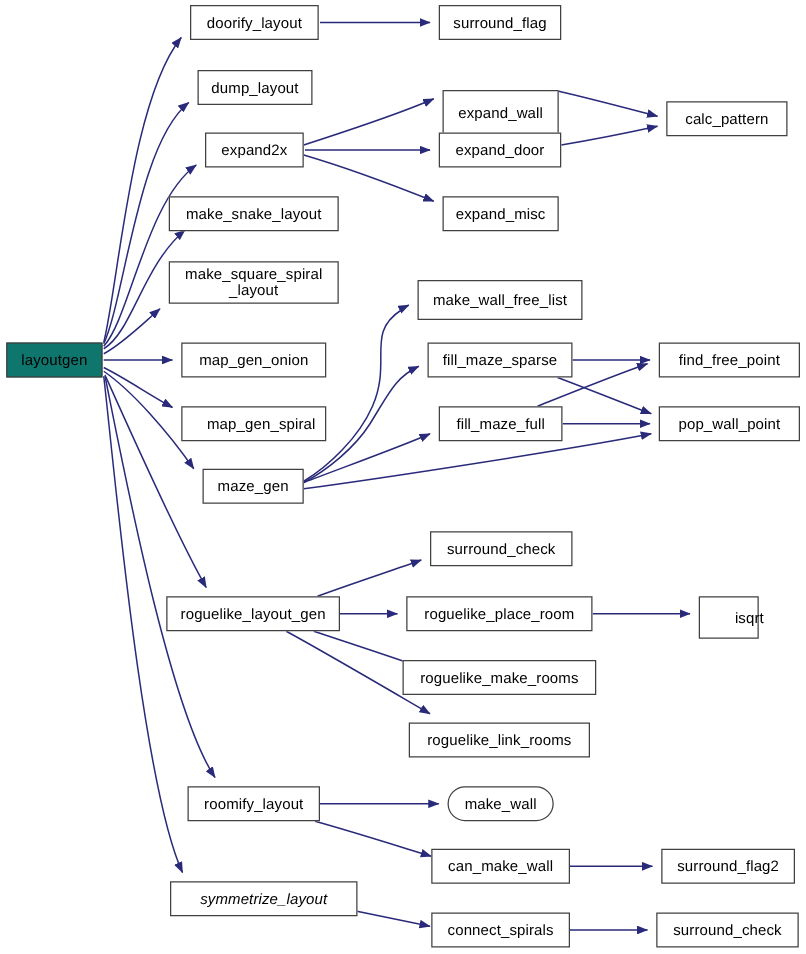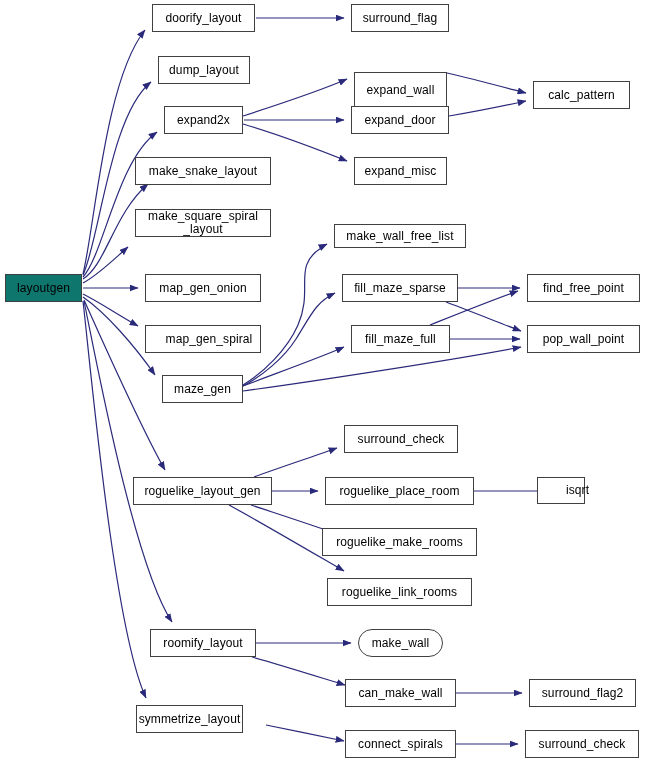--- a/index.html
+++ b/index.html
@@ -95,37 +95,37 @@
       <div class="node root" style="left: 5px; top: 274px; width: 77px; height: 28px;">layoutgen</div>
       <div class="node" style="left: 152px; top: 4px; width: 103px; height: 28px;">doorify_layout</div>
       <div class="node" style="left: 351px; top: 4px; width: 98px; height: 28px;">surround_flag</div>
       <div class="node" style="left: 158px; top: 56px; width: 92px; height: 28px;">dump_layout</div>
       <div class="node" style="left: 354px; top: 72px; width: 93px; height: 36px;">expand_wall</div>
       <div class="node" style="left: 533px; top: 81px; width: 97px; height: 28px;">calc_pattern</div>
       <div class="node" style="left: 164px; top: 106px; width: 79px; height: 28px;">expand2x</div>
       <div class="node" style="left: 351px; top: 106px; width: 98px; height: 28px;">expand_door</div>
       <div class="node" style="left: 354px; top: 157px; width: 93px; height: 28px;">expand_misc</div>
       <div class="node" style="left: 135px; top: 157px; width: 136px; height: 28px;">make_snake_layout</div>
-      <div class="node" style="left: 135px; top: 209px; width: 136px; height: 28px;">make_square_spiral
+      <div class="node" style="left: 135px; top: 209px; width: 136px; height: 34px;">make_square_spiral
 _layout</div>
-      <div class="node" style="left: 334px; top: 224px; width: 132px; height: 24px;">make_wall_free_list</div>
+      <div class="node" style="left: 334px; top: 224px; width: 132px; height: 32px;">make_wall_free_list</div>
       <div class="node" style="left: 145px; top: 274px; width: 116px; height: 28px;">map_gen_onion</div>
       <div class="node" style="left: 342px; top: 274px; width: 116px; height: 28px;">fill_maze_sparse</div>
       <div class="node" style="left: 527px; top: 274px; width: 113px; height: 28px;">find_free_point</div>
       <div class="node" style="left: 145px; top: 325px; width: 116px; height: 28px; padding-left: 12px;">map_gen_spiral</div>
       <div class="node" style="left: 351px; top: 325px; width: 99px; height: 28px;">fill_maze_full</div>
       <div class="node" style="left: 527px; top: 325px; width: 113px; height: 28px;">pop_wall_point</div>
       <div class="node" style="left: 162px; top: 375px; width: 81px; height: 28px;">maze_gen</div>
       <div class="node" style="left: 344px; top: 425px; width: 114px; height: 28px;">surround_check</div>
       <div class="node" style="left: 133px; top: 477px; width: 139px; height: 28px;">roguelike_layout_gen</div>
       <div class="node" style="left: 325px; top: 477px; width: 149px; height: 28px;">roguelike_place_room</div>
-      <div class="node" style="left: 537px; top: 477px; width: 48px; height: 27px; padding-left: 33px;">isqrt</div>
+      <div class="node" style="left: 559px; top: 477px; width: 48px; height: 34px; padding-left: 33px;">isqrt</div>
       <div class="node" style="left: 322px; top: 528px; width: 155px; height: 28px;">roguelike_make_rooms</div>
       <div class="node" style="left: 327px; top: 578px; width: 145px; height: 28px;">roguelike_link_rooms</div>
       <div class="node" style="left: 150px; top: 629px; width: 106px; height: 28px;">roomify_layout</div>
       <div class="node" style="left: 358px; top: 629px; width: 85px; height: 28px; border-radius: 14px;">make_wall</div>
       <div class="node" style="left: 345px; top: 679px; width: 111px; height: 28px;">can_make_wall</div>
       <div class="node" style="left: 529px; top: 679px; width: 107px; height: 28px;">surround_flag2</div>
-      <div class="node" style="left: 136px; top: 705px; width: 107px; height: 28px;">symmetrize_layout</div>
+      <div class="node" style="left: 136px; top: 705px; width: 150px; height: 28px; font-style: italic;">symmetrize_layout</div>
       <div class="node" style="left: 345px; top: 730px; width: 111px; height: 28px;">connect_spirals</div>
       <div class="node" style="left: 525px; top: 730px; width: 114px; height: 28px;">surround_check</div>
     </div>
 </div>
 
 </body></html>

